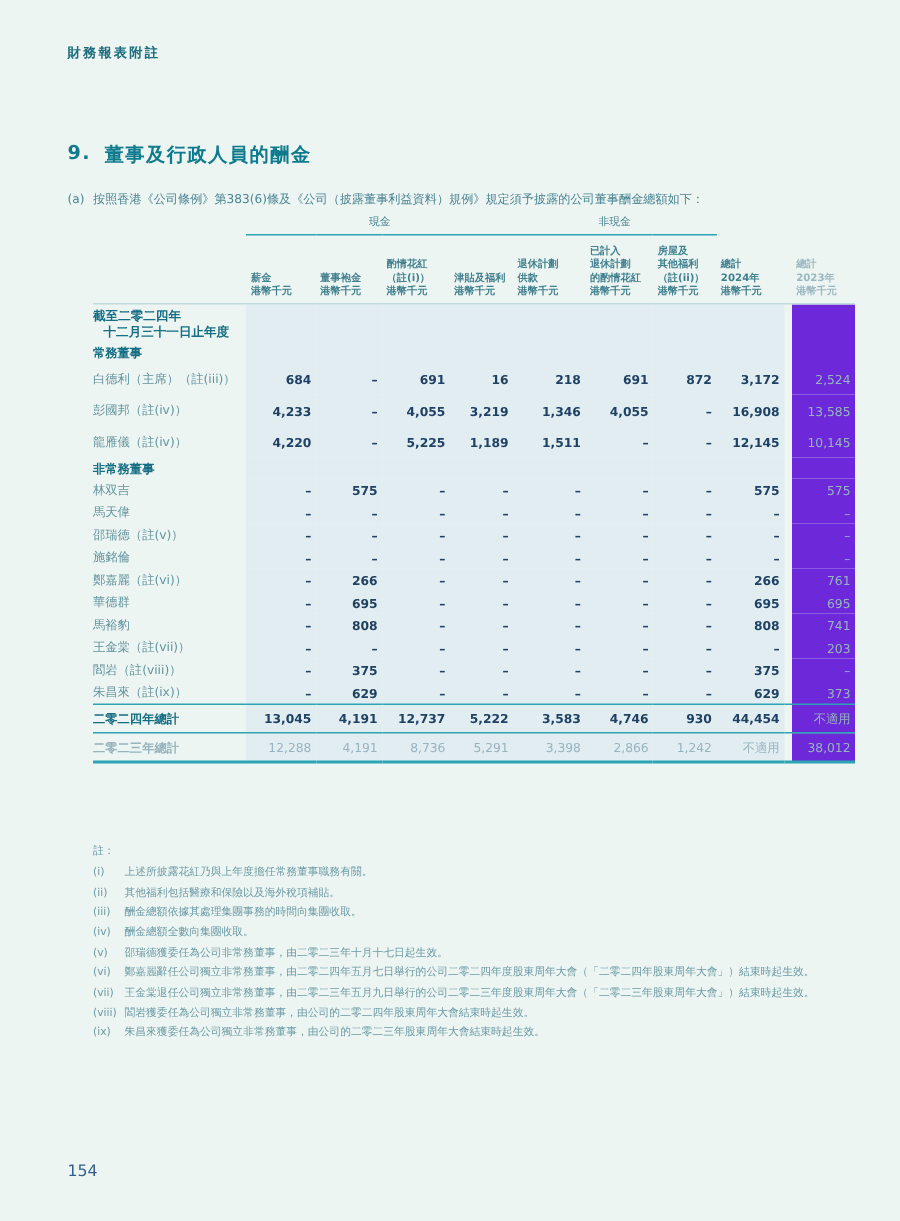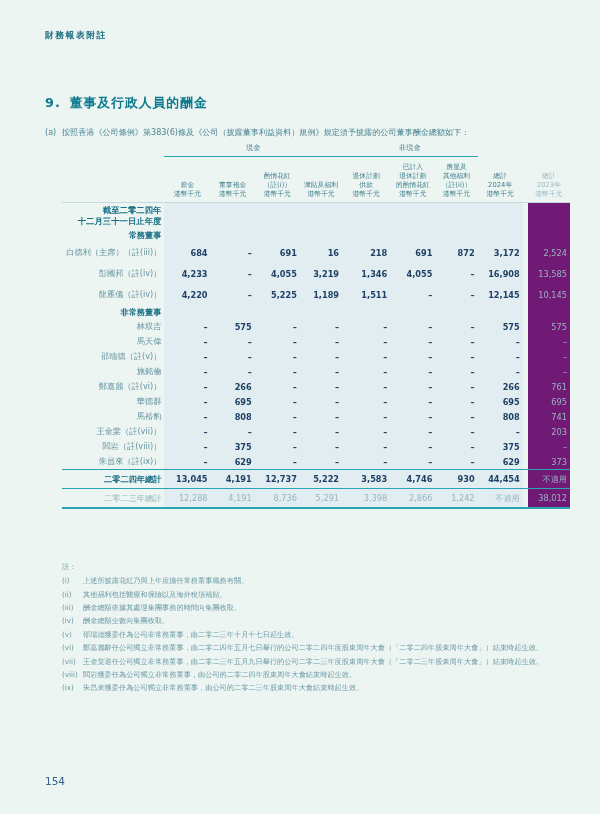--- a/index.html
+++ b/index.html
@@ -13,41 +13,41 @@
   .intro{position:absolute;left:45px;top:127px;right:28px;display:flex;font-size:8.1px;color:#4a8494;line-height:1.35;}
   .intro .imark{width:17px;flex:none;}
   .intro .itext{flex:1;}
 
   .table-wrap{position:absolute;left:62px;top:141px;}
   table{border-collapse:collapse;table-layout:fixed;width:508px;}
   col.cname{width:102px;} col.c1{width:46px;}col.c2{width:44px;}col.c3{width:45px;}
   col.c4{width:42px;}col.c5{width:48px;}col.c6{width:45px;}col.c7{width:42px;}
   col.c8{width:45px;}col.cgap{width:5px;}col.c9{width:42px;}
   td{padding:0 3px;font-size:8.2px;color:#1e4164;}
-  td.name{color:#63939f;text-align:right;padding-left:0;}
+  td.name{color:#63939f;text-align:left;padding-left:0;}
   td.num{text-align:right;font-weight:bold;}
   td.b1{background:#e2edf2;}
-  td.b2{background:#701a75;}
+  td.b2{background:#6d28d9;}
   td.gap{background:transparent;padding:0;}
   td.muted, tr.t23 td{color:#97b4bf;font-weight:normal;}
   tr.group td{height:13px;font-weight:normal;}
   .gline{border-bottom:1px solid #2ba4b4;text-align:center;color:#41808f;font-size:7.2px;padding-bottom:2px;}
-  tr.colhead td{height:42px;vertical-align:bottom;text-align:center;font-size:6.8px;font-weight:normal;color:#41808f;line-height:1.32;padding-bottom:3px;border-bottom:1px solid #c2dade;}
+  tr.colhead td{height:42px;vertical-align:bottom;text-align:left;font-size:6.8px;font-weight:bold;color:#41808f;line-height:1.32;padding-bottom:3px;border-bottom:1px solid #c2dade;}
   tr.colhead td.hmuted{color:#9bb8c2;}
   tbody td{height:15px;vertical-align:middle;}
   tr.period td{height:25px;}
   tr.period .name{color:#156e84;font-weight:bold;font-size:8.4px;line-height:1.3;}
   tr.period .name div:nth-child(2){padding-left:7px;}
   tr.sechead td{height:14px;}
   tr.sechead .name{color:#156e84;font-weight:bold;}
   tr.exec td{height:21px;}
   tr.compact td{height:15px;}
   tr.total td{height:18px;}
   tr.total .name{font-weight:bold;color:#156e84;}
-  tr.t23 .name{font-weight:normal;color:#97b4bf;}
+  tr.t23 .name{font-weight:bold;color:#97b4bf;}
   tr.t24 td{border-top:1px solid #2ba4b4;border-bottom:1px solid #2ba4b4;}
   tr.t23 td{border-bottom:2.5px solid #2ba4b4;}
 
   .notes{position:absolute;left:62px;top:562px;right:28px;font-size:7.2px;color:#6b9aa6;line-height:1.42;}
   .notes .ntitle{margin-bottom:4px;}
   .note{display:flex;margin-bottom:3.2px;}
   .note .nmark{width:21px;flex:none;}
   .note .ntext{flex:1;}
 
   .page-number{position:absolute;left:45px;top:775px;font-size:10.5px;color:#33618c;}

